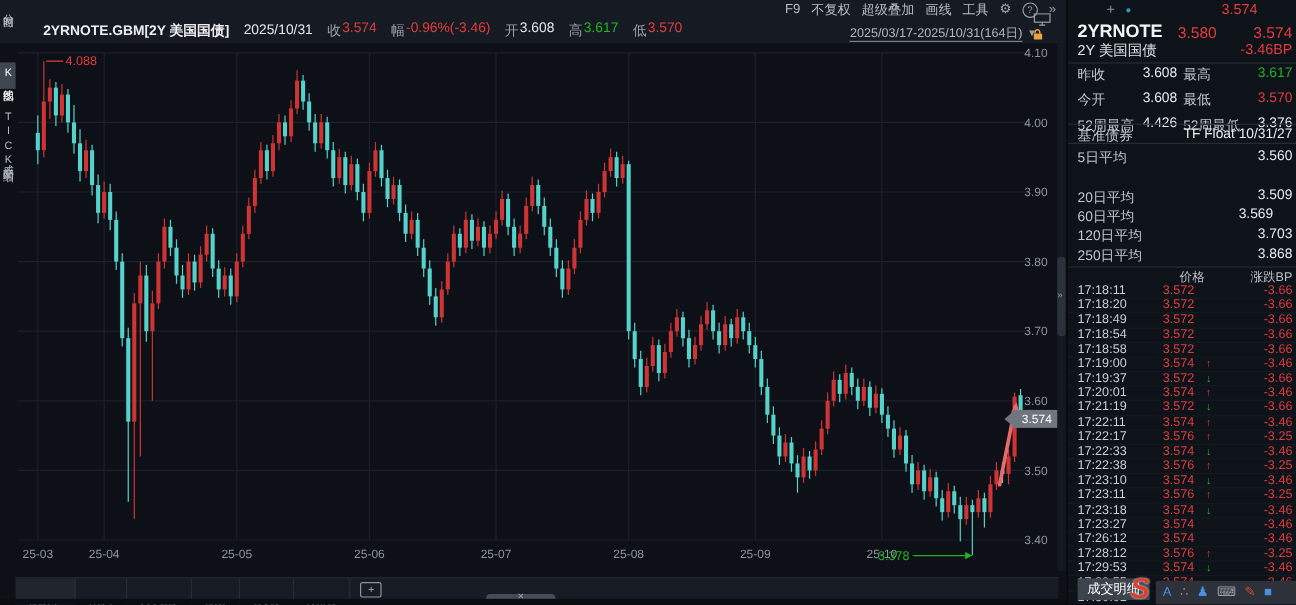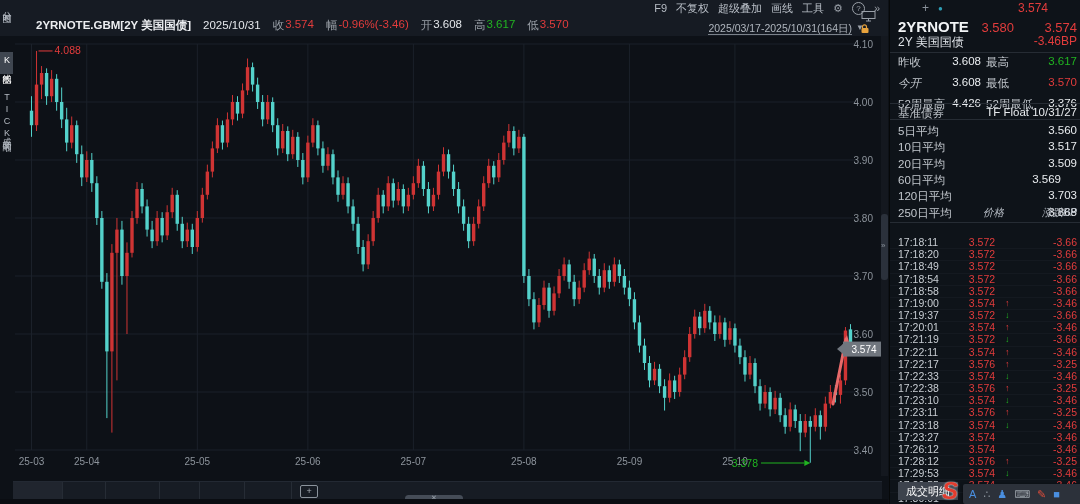--- a/index.html
+++ b/index.html
@@ -538,63 +538,59 @@
         <span style="position: absolute; right: 4px; color: rgb(226, 60, 60); font-size: 12px;">-3.46BP</span>
       </div>
       <div class="sep" style="top: 52px;"></div>
       <div class="rp" style="top: 55px; height: 16px;">
         <span class="rlabel" style="position: absolute; left: 8px;">昨收</span>
         <span class="rval" style="position: absolute; right: 100px;">3.608</span>
         <span class="rlabel" style="position: absolute; left: 96px;">最高</span>
         <span style="position: absolute; right: 4px; color: rgb(33, 180, 33); font-size: 11.5px;">3.617</span>
       </div>
       <div class="rp" style="top: 76px; height: 16px;">
-        <span class="rlabel" style="position: absolute; left: 8px; font-style: italic;">今开</span>
+        <span class="rlabel" style="position: absolute; left: 8px;">今开</span>
         <span class="rval" style="position: absolute; right: 100px;">3.608</span>
         <span class="rlabel" style="position: absolute; left: 96px;">最低</span>
         <span style="position: absolute; right: 4px; color: rgb(226, 60, 60); font-size: 11.5px;">3.570</span>
       </div>
       <div class="rp" style="top: 97px; height: 16px;">
         <span class="rlabel" style="position: absolute; left: 8px;">52周最高</span>
         <span class="rval" style="position: absolute; right: 100px;">4.426</span>
         <span class="rlabel" style="position: absolute; left: 96px;">52周最低</span>
         <span style="position: absolute; right: 4px; color: rgb(233, 236, 239); font-size: 11.5px;">3.376</span>
       </div>
       <div class="sep" style="top: 119px;"></div>
       <div class="sep" style="top: 103px;"></div>
       <div class="rp" style="top: 106px; height: 15px;">
         <span class="rlabel" style="position: absolute; left: 8px; text-align: right;">基准债券</span>
         <span class="rval" style="position: absolute; right: 4px;">TF Float 10/31/27</span>
       </div>
       <div class="rp" style="top: 124px; height: 15px;">
         <span class="rlabel" style="position: absolute; left: 8px;">5日平均</span>
         <span class="rval" style="position: absolute; right: 4px;">3.560</span>
       </div>
-      <div class="rp" style="top: 140.3px; height: 15px;">
-        <span class="rlabel" style="position: absolute; left: 8px;">10日平均</span>
-        <span class="rval" style="position: absolute; right: 4px;">3.517</span>
-      </div>
       <div class="rp" style="top: 156.6px; height: 15px;">
         <span class="rlabel" style="position: absolute; left: 8px;">20日平均</span>
         <span class="rval" style="position: absolute; right: 4px;">3.509</span>
       </div>
       <div class="rp" style="top: 172.9px; height: 15px;">
         <span class="rlabel" style="position: absolute; left: 8px;">60日平均</span>
         <span class="rval" style="position: absolute; right: 20px;">3.569</span>
       </div>
       <div class="rp" style="top: 189.2px; height: 15px;">
         <span class="rlabel" style="position: absolute; left: 8px;">120日平均</span>
         <span class="rval" style="position: absolute; right: 4px;">3.703</span>
       </div>
       <div class="rp" style="top: 205.5px; height: 15px;">
         <span class="rlabel" style="position: absolute; left: 8px;">250日平均</span>
         <span class="rval" style="position: absolute; right: 4px;">3.868</span>
       </div>
       <div class="sep" style="top: 222px;"></div>
-      <div class="rp" style="top: 206px; height: 12px; font-style: italic;">
+      <div class="rp" style="top: 224px; height: 12px;">
         <span style="position: absolute; right: 77px; color: rgb(185, 191, 199); font-size: 10.5px;">价格</span>
         <span style="position: absolute; right: 4px; color: rgb(185, 191, 199); font-size: 10.5px;">涨跌BP</span>
       </div>
       <div class="rp" style="top: 237px; height: 246px;">
         <div class="tickrow">
           <span class="t-time">17:18:11</span>
           <span class="t-price" style="color: rgb(226, 60, 60);">3.572</span>
           <span class="t-arrow"></span>
           <span class="t-bp" style="color: rgb(226, 60, 60);">-3.66</span>
         </div>

